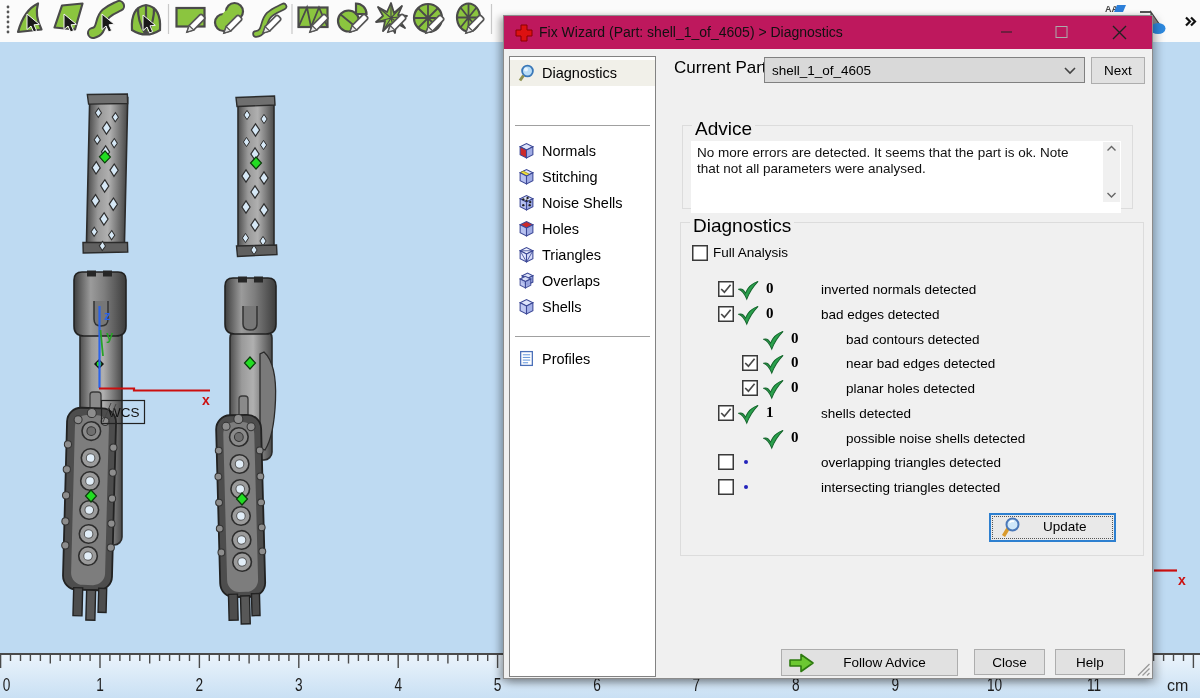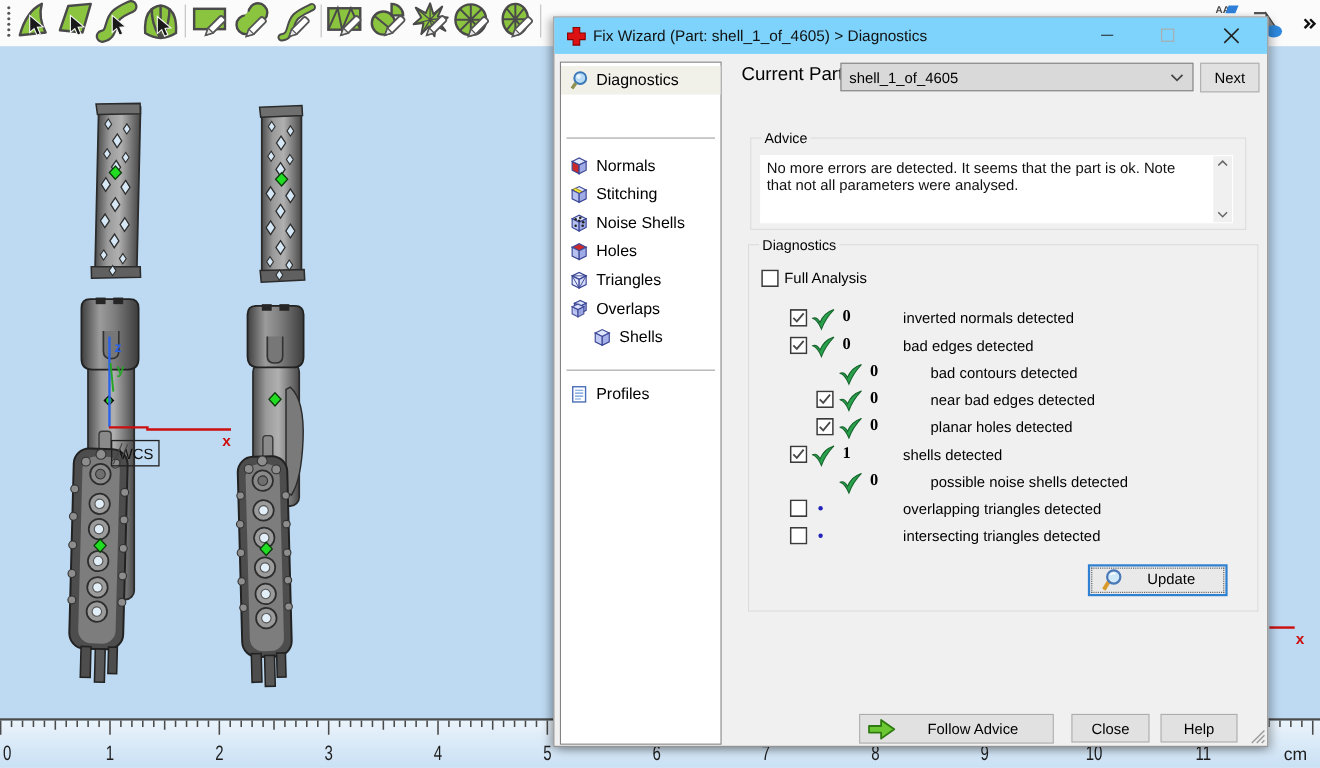--- a/index.html
+++ b/index.html
@@ -3,31 +3,31 @@
 <meta charset="utf-8">
 <style>
   * { margin:0; padding:0; box-sizing:border-box; }
   html,body { width:1200px; height:698px; overflow:hidden; font-family:"Liberation Sans", sans-serif; }
   #stage { position:absolute; top:0; left:0; width:1200px; height:698px; background:#fafafa; }
   #canvas-svg { position:absolute; top:0; left:0; }
   #toolbar-svg { position:absolute; top:0; left:0; }
   #dialog { position:absolute; left:503px; top:15px; width:650px; height:664px;
     background:#f0f0f0; border:1px solid #8b8b8b;
     box-shadow:-4px 2px 7px rgba(0,0,0,0.28), 4px 4px 8px rgba(0,0,0,0.25); }
-  #titlebar { position:absolute; left:0; top:0; width:100%; height:33px; background:#7dd3fc; }
+  #titlebar { position:absolute; left:0; top:0; width:100%; height:33px; background:#be185d; }
   #title-text { position:absolute; left:35px; top:8px; font-size:14px; color:#111; white-space:nowrap; }
   .capbtn { position:absolute; top:0; height:33px; width:45px; color:#222; text-align:center; }
   #listbox { position:absolute; left:5px; top:40px; width:147px; height:621px; background:#fff;
     border:1px solid #828282; }
   .litem { position:absolute; left:0; width:100%; height:26px; font-size:14.5px; color:#000; }
   .litem .txt { position:absolute; left:32px; top:5px; }
   .litem svg { position:absolute; left:8px; top:4px; }
   .lsep { position:absolute; left:5px; width:135px; height:1px; background:#a0a0a0; }
   .gbox { position:absolute; border:1px solid #dcdcdc; }
-  .glabel { position:absolute; top:-8px; left:9px; background:#f0f0f0; padding:0 3px; font-size:13px; color:#000; }
+  .glabel { position:absolute; top:-8px; left:9px; background:#f0f0f0; padding:0 3px; font-size:19px; color:#000; }
   .btn { position:absolute; background:#e1e1e1; border:1px solid #adadad; font-size:13.5px; color:#000;
          display:flex; align-items:center; justify-content:center; }
   .row-txt { position:absolute; font-size:13.5px; color:#000; white-space:nowrap; }
   .row-num { position:absolute; font-family:"Liberation Serif", serif; font-weight:bold; font-size:15px; color:#000; }
 </style>
 </head>
 <body>
 <div id="stage">
 
   <svg id="canvas-svg" width="1200" height="698" viewBox="0 0 1200 698">
@@ -416,21 +416,21 @@
         <svg width="17" height="17" viewBox="0 0 16 16">
             <path d="M4 3.5 L9 1 L14 3.5 L9 6 Z" fill="#dfe5fb" stroke="#3c4896"></path>
             <path d="M4 3.5 L9 6 L9 12 L4 9.5 Z" fill="#b7c1f0" stroke="#3c4896"></path>
             <path d="M14 3.5 L9 6 L9 12 L14 9.5 Z" fill="#9fabe4" stroke="#3c4896"></path>
             <path d="M2 6.5 L7 4 L12 6.5 L7 9 Z" fill="#dfe5fb" stroke="#3c4896" opacity="0.9"></path>
             <path d="M2 6.5 L7 9 L7 15 L2 12.5 Z" fill="#b7c1f0" stroke="#3c4896" opacity="0.9"></path>
             <path d="M12 6.5 L7 9 L7 15 L12 12.5 Z" fill="#9fabe4" stroke="#3c4896" opacity="0.9"></path>
           </svg>
         <span class="txt">Overlaps</span>
       </div>
-      <div class="litem" style="top:237px;margin-left:21px;">
+      <div class="litem" style="top:237px;">
         <svg width="17" height="17" viewBox="0 0 16 16">
             <path d="M2 4.5 L8 1.5 L14 4.5 L8 7.5 Z" fill="#dfe5fb" stroke="#3c4896"></path>
             <path d="M2 4.5 L8 7.5 L8 15 L2 12 Z" fill="#c0c9f2" stroke="#3c4896"></path>
             <path d="M14 4.5 L8 7.5 L8 15 L14 12 Z" fill="#a5b1e8" stroke="#3c4896"></path>
           </svg>
         <span class="txt">Shells</span>
       </div>
       <div class="lsep" style="top:279px;"></div>
       <div class="litem" style="top:289px;">
         <svg width="17" height="17" viewBox="0 0 16 16">
@@ -450,21 +450,21 @@
     <div style="position:absolute; left:260px; top:41px; width:321px; height:26px; background:#d9d9d9; border:1px solid #808080;padding-left:20px;">
       <div style="position:absolute; left:7px; top:5px; font-size:13.5px;">shell_1_of_4605</div>
       <svg width="12" height="8" style="position:absolute; right:8px; top:9px;">
           <path d="M1 1 L6 6 L11 1" fill="none" stroke="#444" stroke-width="1.6"></path>
         </svg>
     </div>
     <div class="btn" style="left:587px; top:41px; width:54px; height:27px;">Next</div>
 
     <div class="gbox" style="left:178px; top:109px; width:451px; height:84px;">
       <div class="glabel">Advice</div>
-      <div style="position:absolute; left:8px; top:15px; width:430px; height:62px; background:#fff;">
+      <div style="position:absolute; left:8px; top:15px; width:430px; height:72px; background:#fff;">
         <div style="position:absolute; left:6px; top:4px; font-size:13.5px; line-height:15.5px; color:#111;">No more errors are detected. It seems that the part is ok. Note<br>that not all parameters were analysed.</div>
         <div style="position:absolute; right:1px; top:1px; width:17px; height:60px; background:#f0f0f0;">
           <svg width="17" height="60">
               <path d="M4.5 8.5 L8.5 4.5 L12.5 8.5" fill="none" stroke="#666" stroke-width="1.4"></path>
               <path d="M4.5 51 L8.5 55 L12.5 51" fill="none" stroke="#666" stroke-width="1.4"></path>
             </svg>
         </div>
       </div>
     </div>
 

